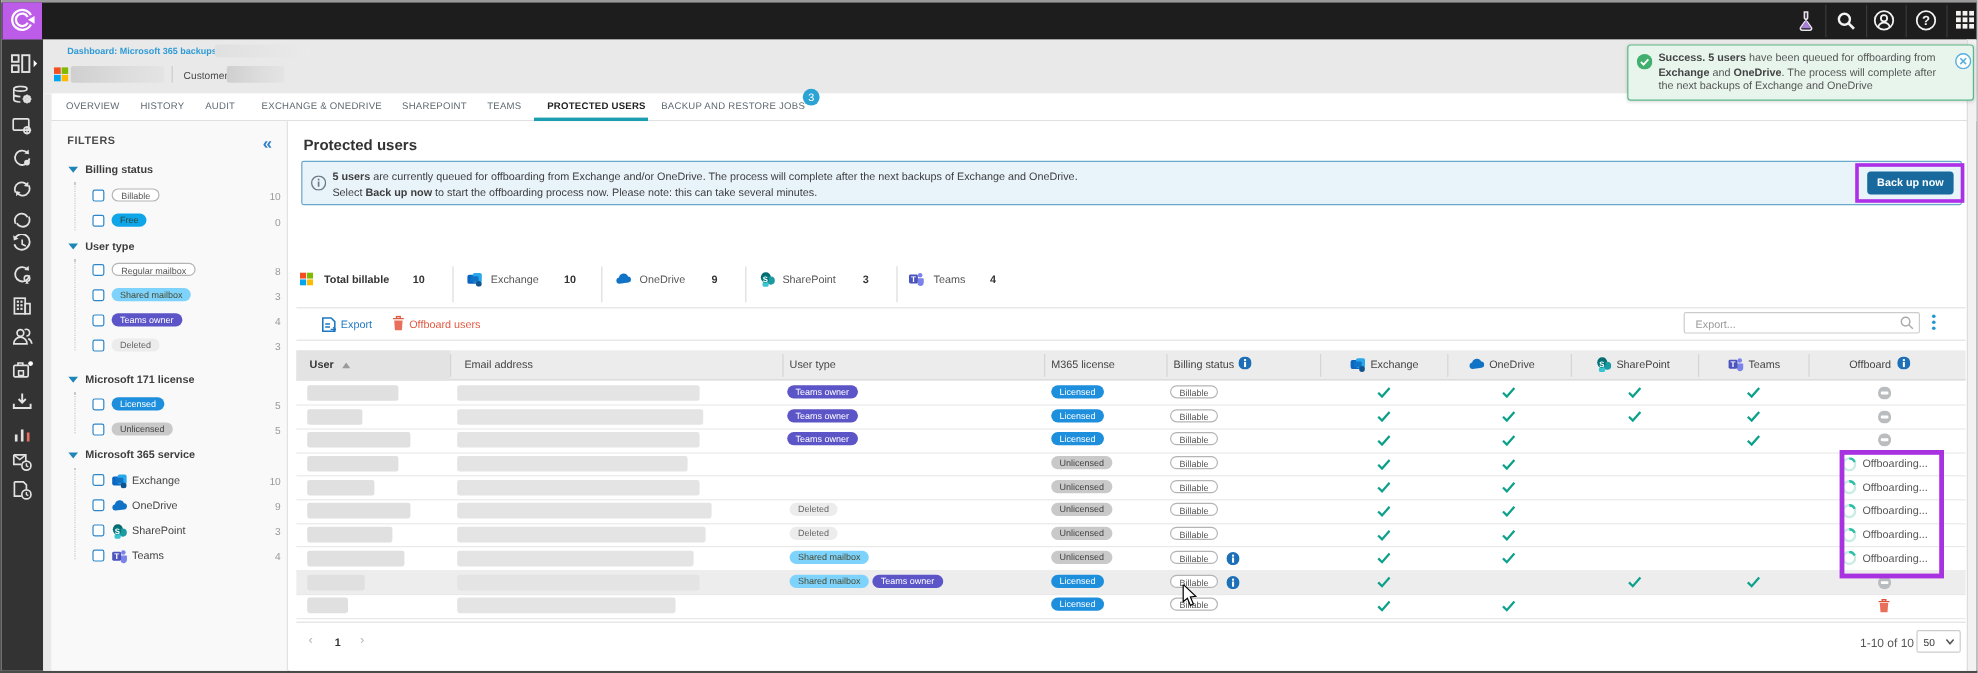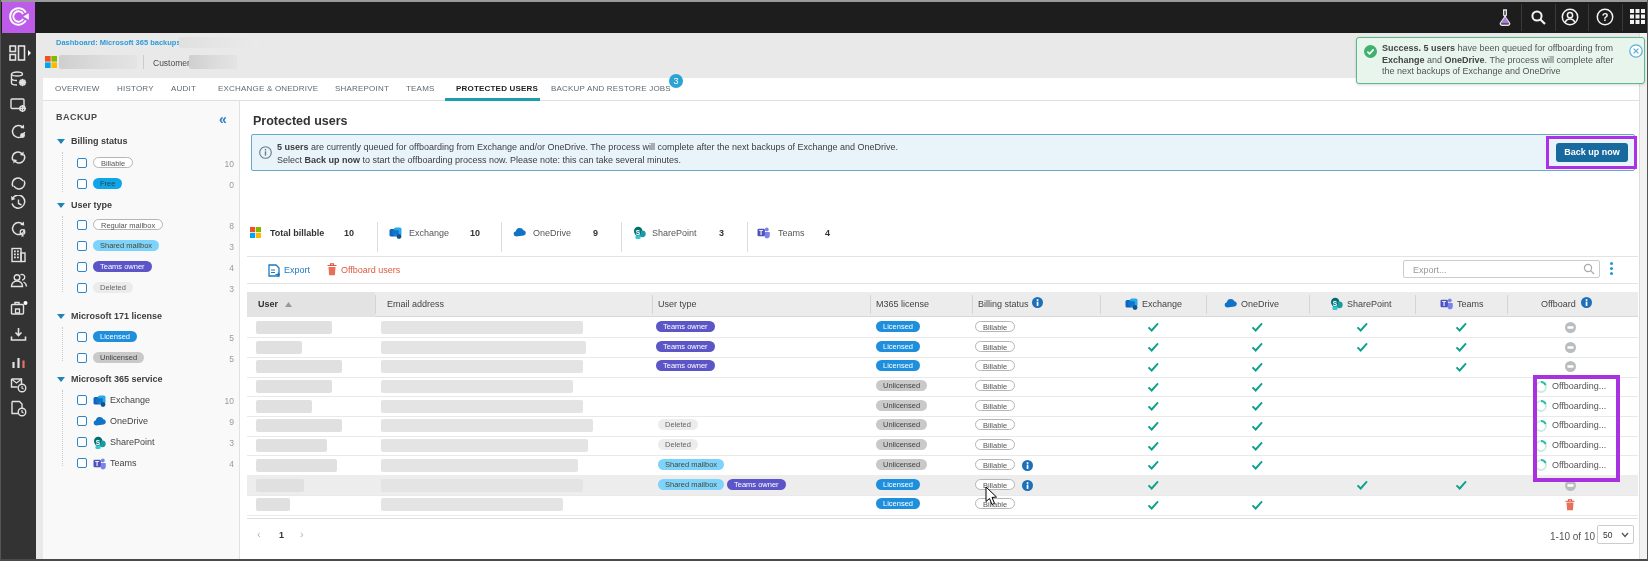--- a/index.html
+++ b/index.html
@@ -255,21 +255,21 @@
   <div class="tab abs" style="left:170px">AUDIT</div>
   <div class="tab abs" style="left:217px">EXCHANGE &amp; ONEDRIVE</div>
   <div class="tab abs" style="left:334px">SHAREPOINT</div>
   <div class="tab abs" style="left:405px">TEAMS</div>
   <div class="tab abs" style="left:455px;color:#222;font-weight:bold">PROTECTED USERS</div>
   <div class="tab abs" style="left:550px">BACKUP AND RESTORE JOBS</div>
   <div class="abs" style="left:444px;top:98px;width:95px;height:3px;background:#1d9db0"></div>
   <div class="abs" style="left:668px;top:74px;width:14px;height:14px;border-radius:50%;background:#2ba3d4;color:#fff;font-size:9px;line-height:14px;text-align:center">3</div>
   <div class="abs" id="lgutter"></div>
   <div class="abs" id="lpanel"></div>
-  <div class="abs" style="left:55px;top:112px;font-size:9px;font-weight:bold;color:#4a4a4a;letter-spacing:0.5px">BACKUP</div>
+  <div class="abs" style="left:55px;top:112px;font-size:9px;font-weight:bold;color:#4a4a4a;letter-spacing:0.5px">FILTERS</div>
   <div class="abs" style="left:218px;top:111px;font-size:14px;font-weight:bold;color:#2d7fc9">«</div>
   <div class="abs" style="left:61px;top:152px;width:1px;height:40px;border-left:1px dotted #c9c9c9"></div>
   <div class="abs" style="left:61px;top:216px;width:1px;height:76px;border-left:1px dotted #c9c9c9"></div>
   <div class="abs" style="left:61px;top:327px;width:1px;height:34px;border-left:1px dotted #c9c9c9"></div>
   <div class="abs" style="left:61px;top:390px;width:1px;height:76px;border-left:1px dotted #c9c9c9"></div>
 
   <div class="tri abs" style="left:56px;top:139px"></div>
   <div class="fhead abs" style="left:70px;top:136px">Billing status</div>
   <div class="cb abs" style="left:76px;top:158px"></div>
   <div class="pill outline abs" style="left:92px;top:157px">Billable</div>

